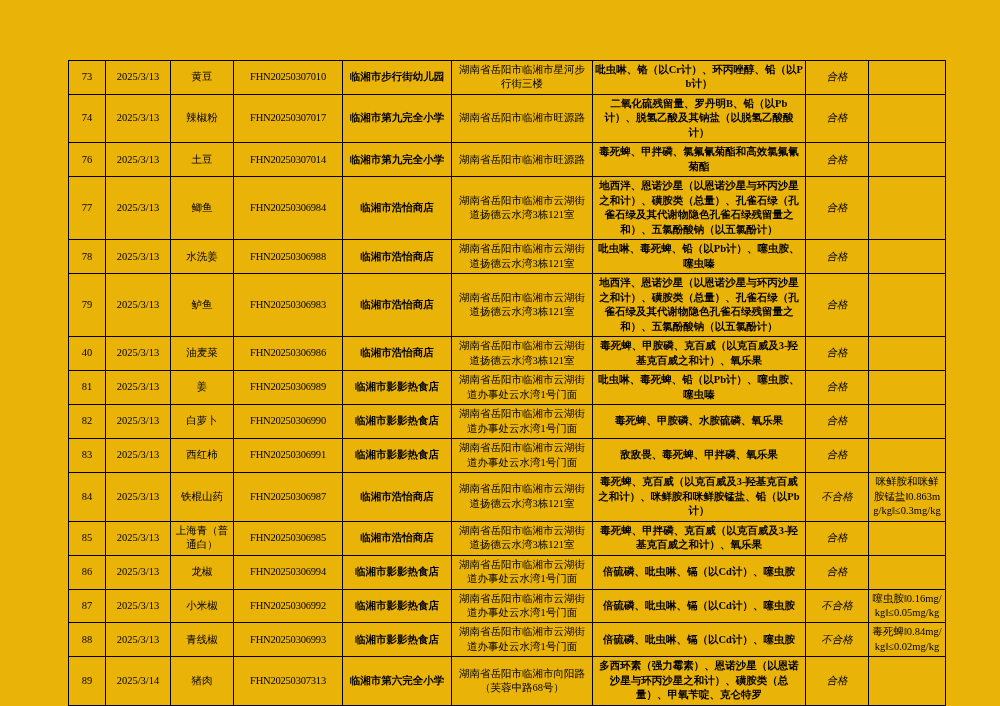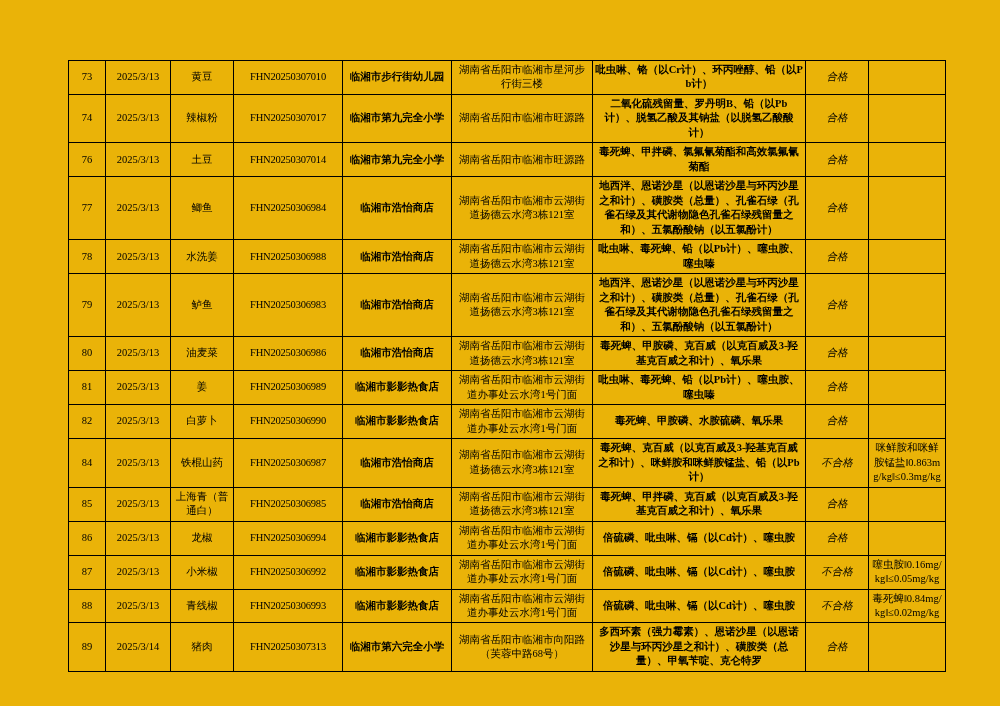--- a/index.html
+++ b/index.html
@@ -147,21 +147,21 @@
           <td class="c-name">鲈鱼</td>
           <td class="c-code code-cell">FHN20250306983</td>
           <td class="c-org org-cell">临湘市浩怡商店</td>
           <td class="c-addr addr-cell">湖南省岳阳市临湘市云湖街道扬德云水湾3栋121室</td>
           <td class="c-items items-cell">地西泮、恩诺沙星（以恩诺沙星与环丙沙星之和计）、磺胺类（总量）、孔雀石绿（孔雀石绿及其代谢物隐色孔雀石绿残留量之和）、五氯酚酸钠（以五氯酚计）</td>
           <td class="c-result">合格</td>
           <td class="c-note note-cell"></td>
         </tr>
 
         <tr>
-          <td class="c-idx">80</td>
+          <td class="c-idx">40</td>
           <td class="c-date">2025/3/13</td>
           <td class="c-name">油麦菜</td>
           <td class="c-code code-cell">FHN20250306986</td>
           <td class="c-org org-cell">临湘市浩怡商店</td>
           <td class="c-addr addr-cell">湖南省岳阳市临湘市云湖街道扬德云水湾3栋121室</td>
           <td class="c-items items-cell">毒死蜱、甲胺磷、克百威（以克百威及3-羟基克百威之和计）、氧乐果</td>
           <td class="c-result">合格</td>
           <td class="c-note note-cell"></td>
         </tr>
 
@@ -182,20 +182,31 @@
           <td class="c-date">2025/3/13</td>
           <td class="c-name">白萝卜</td>
           <td class="c-code code-cell">FHN20250306990</td>
           <td class="c-org org-cell">临湘市影影热食店</td>
           <td class="c-addr addr-cell">湖南省岳阳市临湘市云湖街道办事处云水湾1号门面</td>
           <td class="c-items items-cell">毒死蜱、甲胺磷、水胺硫磷、氧乐果</td>
           <td class="c-result">合格</td>
           <td class="c-note note-cell"></td>
         </tr>
 
+        <tr>
+          <td class="c-idx">83</td>
+          <td class="c-date">2025/3/13</td>
+          <td class="c-name">西红柿</td>
+          <td class="c-code code-cell">FHN20250306991</td>
+          <td class="c-org org-cell">临湘市影影热食店</td>
+          <td class="c-addr addr-cell">湖南省岳阳市临湘市云湖街道办事处云水湾1号门面</td>
+          <td class="c-items items-cell">敌敌畏、毒死蜱、甲拌磷、氧乐果</td>
+          <td class="c-result">合格</td>
+          <td class="c-note note-cell"></td>
+        </tr>
 
         <tr>
           <td class="c-idx">84</td>
           <td class="c-date">2025/3/13</td>
           <td class="c-name">铁棍山药</td>
           <td class="c-code code-cell">FHN20250306987</td>
           <td class="c-org org-cell">临湘市浩怡商店</td>
           <td class="c-addr addr-cell">湖南省岳阳市临湘市云湖街道扬德云水湾3栋121室</td>
           <td class="c-items items-cell">毒死蜱、克百威（以克百威及3-羟基克百威之和计）、咪鲜胺和咪鲜胺锰盐、铅（以Pb计）</td>
           <td class="c-result">不合格</td>

